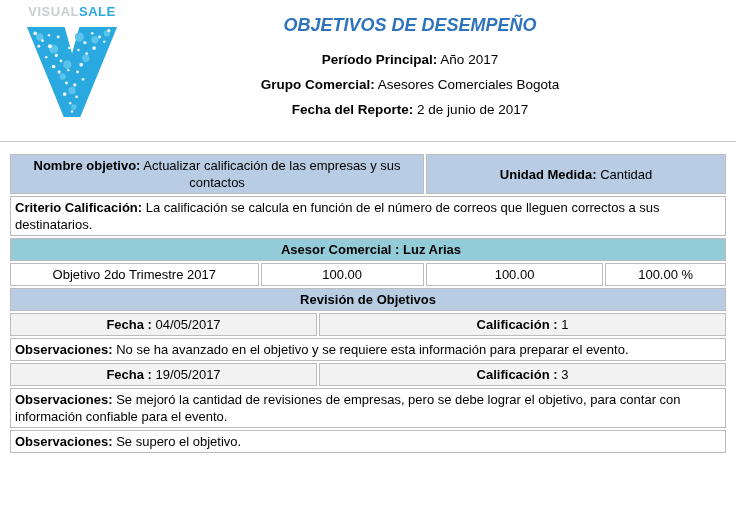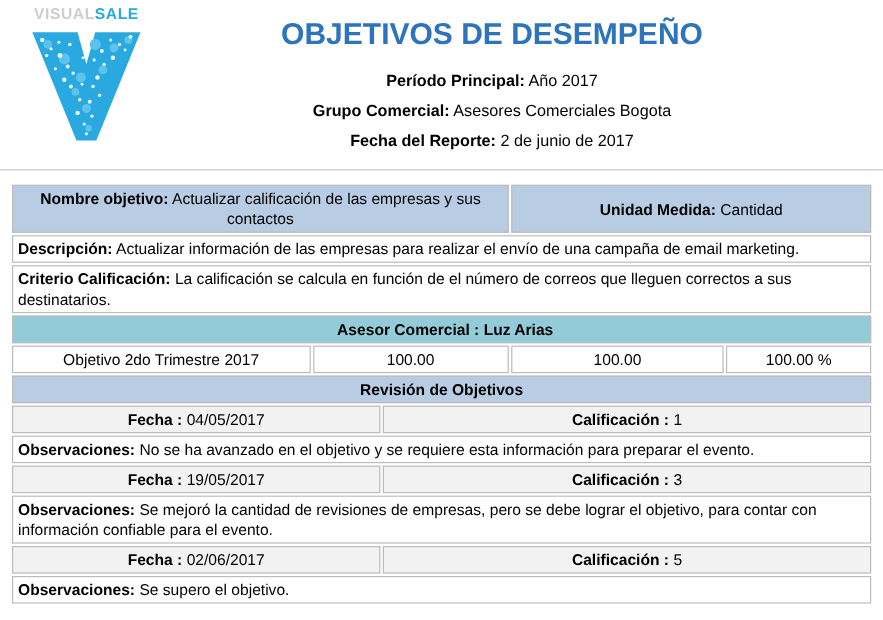--- a/index.html
+++ b/index.html
@@ -8,21 +8,21 @@
     font-family:"Liberation Sans", sans-serif;font-size:13px;
   }
   
   .header{position:relative;height:141px;border-bottom:1px solid #c9c9c9;}
   .logo{position:absolute;left:16px;top:5px;width:112px;text-align:center;}
   .logo-wordmark{font-size:13px;font-weight:bold;letter-spacing:.5px;line-height:14px;text-align:center;}
   .logo-visual{color:var(--logo_gray,#c9ced2);}
   .logo-sale{color:var(--logo_blue,#29a9e0);}
   .logo svg{display:block;margin:2px auto 0;}
   .header-text{margin-left:96px;width:628px;text-align:center;padding-top:15px;}
-  .title{font-size:25px;font-weight:bold;color:var(--title_blue,#2d73bd);margin:0 0 11px;}
+  .title{font-size:18px;font-weight:bold;color:var(--title_blue,#2d73bd);margin:0 0 11px;font-style:italic;}
   .meta-line{line-height:25px;font-size:13.5px;}
   .meta-label{font-weight:bold;}
   
   .report{margin:10px 8px 0;}
   table{width:720px;border-collapse:separate;border-spacing:2px;table-layout:fixed;}
   table.follow{margin-top:-2px;}
   td{border:1px solid #bcbcbc;padding:2px 6px;text-align:center;vertical-align:middle;line-height:17px;}
   td.left{text-align:left;padding-left:4px;}
   .bg-blue{background:var(--row_blue,#b8cce4);}
   .bg-aqua{background:var(--aqua,#93cbd9);padding-left:12px;}
@@ -115,26 +115,20 @@
         <span class="lbl">Nombre objetivo:</span>
         <span>Actualizar calificación de las empresas y sus contactos</span>
       </td>
       <td class="bg-blue">
         <span class="lbl">Unidad Medida:</span>
         <span>Cantidad</span>
       </td>
     </tr>
     <tr>
       <td class="left" colspan="2">
-        <span class="lbl">Descripción:</span>
-        <span>Actualizar información de las empresas para realizar el envío de una campaña de email marketing.</span>
-      </td>
-    </tr>
-    <tr>
-      <td class="left" colspan="2">
         <span class="lbl">Criterio Calificación:</span>
         <span>La calificación se calcula en función de el número de correos que lleguen correctos a sus destinatarios.</span>
       </td>
     </tr>
   </tbody>
     </table>
 
   <table class="follow">
     <colgroup>
         <col style="width:35%">
@@ -193,30 +187,20 @@
       </td>
     </tr>
     <tr>
       <td class="left" colspan="2">
         <span class="lbl">Observaciones:</span>
         <span>Se mejoró la cantidad de revisiones de empresas, pero se debe lograr el objetivo, para contar con información confiable para el evento.</span>
       </td>
     </tr>
 
     <tr>
-      <td class="bg-gray">
-        <span class="lbl">Fecha :</span>
-        <span>02/06/2017</span>
-      </td>
-      <td class="bg-gray">
-        <span class="lbl">Calificación :</span>
-        <span>5</span>
-      </td>
-    </tr>
-    <tr>
       <td class="left" colspan="2">
         <span class="lbl">Observaciones:</span>
         <span>Se supero el objetivo.</span>
       </td>
     </tr>
   </tbody>
     </table>
 
 </div>
 

